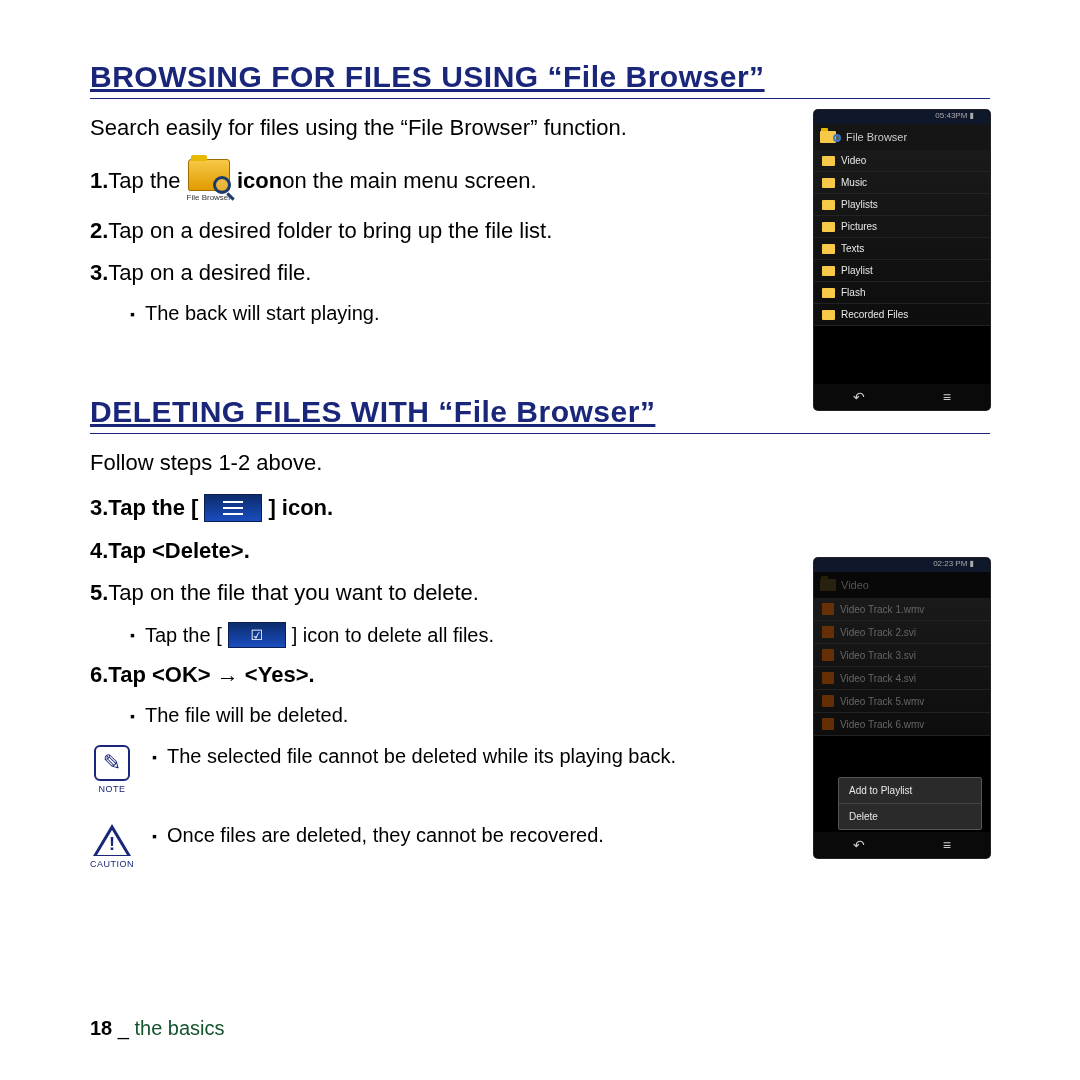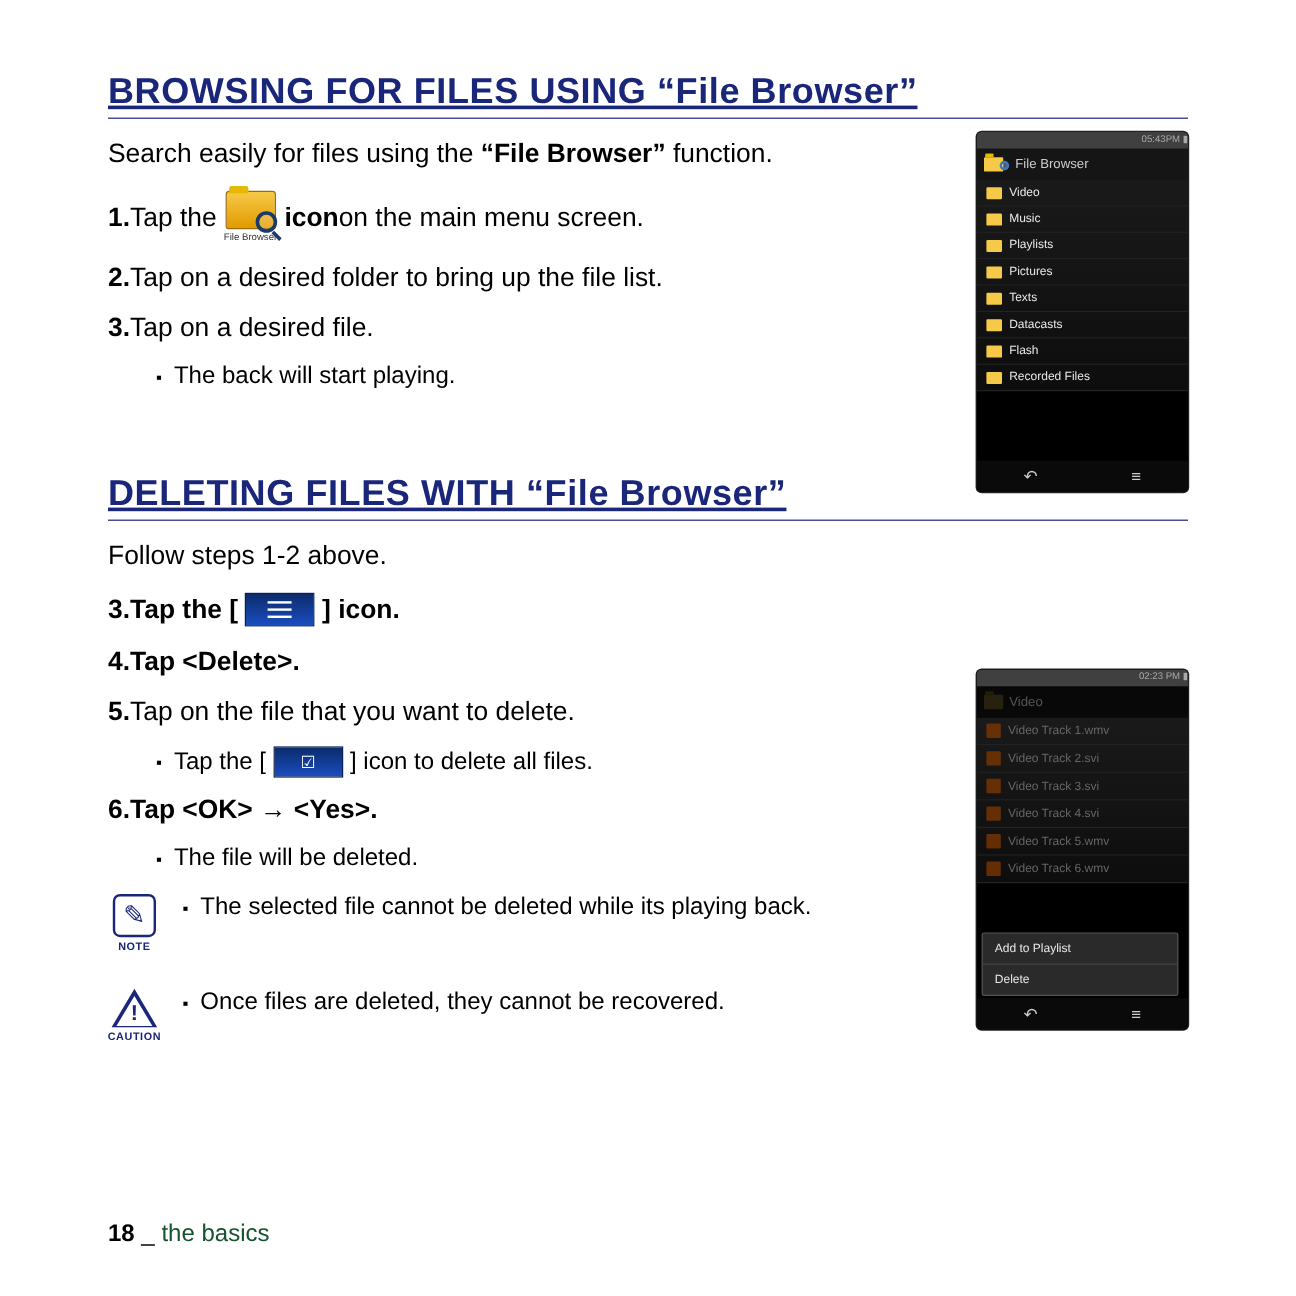--- a/index.html
+++ b/index.html
@@ -19,21 +19,21 @@
     border-bottom: 1px solid #19267a;
     padding-bottom: 4px;
     margin-bottom: 16px;
     letter-spacing: 0.5px;
     text-decoration: underline;
   }
   .intro {
     font-size: 22px;
     margin-bottom: 18px;
   }
-  .intro b { font-weight: bold; }
+  .intro b { font-weight: normal; }
   .steps { font-size: 22px; }
   .step { margin-bottom: 16px; display: flex; align-items: center; flex-wrap: wrap; }
   .step b { font-weight: bold; }
   .sub {
     font-size: 20px;
     margin-left: 40px;
     margin-bottom: 14px;
     display: flex;
     align-items: center;
   }
@@ -155,21 +155,21 @@
   .caution-tri .exc {
     position: absolute;
     left: -3px; top: 10px;
     color: #19267a;
     font-weight: bold;
     font-size: 18px;
   }
   .badge-label {
     font-size: 9px;
     color: #19267a;
-    font-weight: bold;
+    font-weight: normal;
     margin-top: 3px;
     letter-spacing: 0.5px;
   }
   .note-text {
     font-size: 20px;
     display: flex;
     align-items: center;
   }
   .note-text::before {
     content: "▪";
@@ -192,25 +192,25 @@
     width: 176px;
     background: #000;
     border-radius: 4px;
     box-shadow: 0 0 0 1px #222;
     overflow: hidden;
   }
   .phone1 { top: 110px; height: 300px; }
   .phone2 { top: 558px; height: 300px; }
   .phone .status {
     height: 14px;
-    background: #404040;
+    background: #0f172a;
     color: #aaa;
     font-size: 8px;
     text-align: right;
-    padding: 1px 0;
+    padding: 1px 16px;
   }
   .phone .titlebar {
     height: 26px;
     background: #151515;
     display: flex;
     align-items: center;
     padding: 0 6px;
     color: #ccc;
     font-size: 11px;
     gap: 5px;
@@ -272,21 +272,21 @@
     background: #0a0a0a;
     display: flex;
     align-items: center;
     justify-content: space-around;
     color: #ccc;
     font-size: 14px;
   }
   .phone .popup {
     position: absolute;
     bottom: 28px;
-    left: 4px; right: 8px;
+    left: 24px; right: 8px;
     background: #2a2a2a;
     border: 1px solid #555;
     border-radius: 2px;
   }
   .phone .popup .prow {
     padding: 7px 10px;
     color: #e8e8e8;
     font-size: 10px;
     border-bottom: 1px solid #444;
   }
@@ -413,21 +413,21 @@
     <div class="row">
         <span class="mini-folder-s"></span>
         <span>Pictures</span>
       </div>
     <div class="row">
         <span class="mini-folder-s"></span>
         <span>Texts</span>
       </div>
     <div class="row">
         <span class="mini-folder-s"></span>
-        <span>Datacasts</span>
+        <span>Playlist</span>
       </div>
     <div class="row">
         <span class="mini-folder-s"></span>
         <span>Flash</span>
       </div>
     <div class="row">
         <span class="mini-folder-s"></span>
         <span>Recorded Files</span>
       </div>
   </div>

